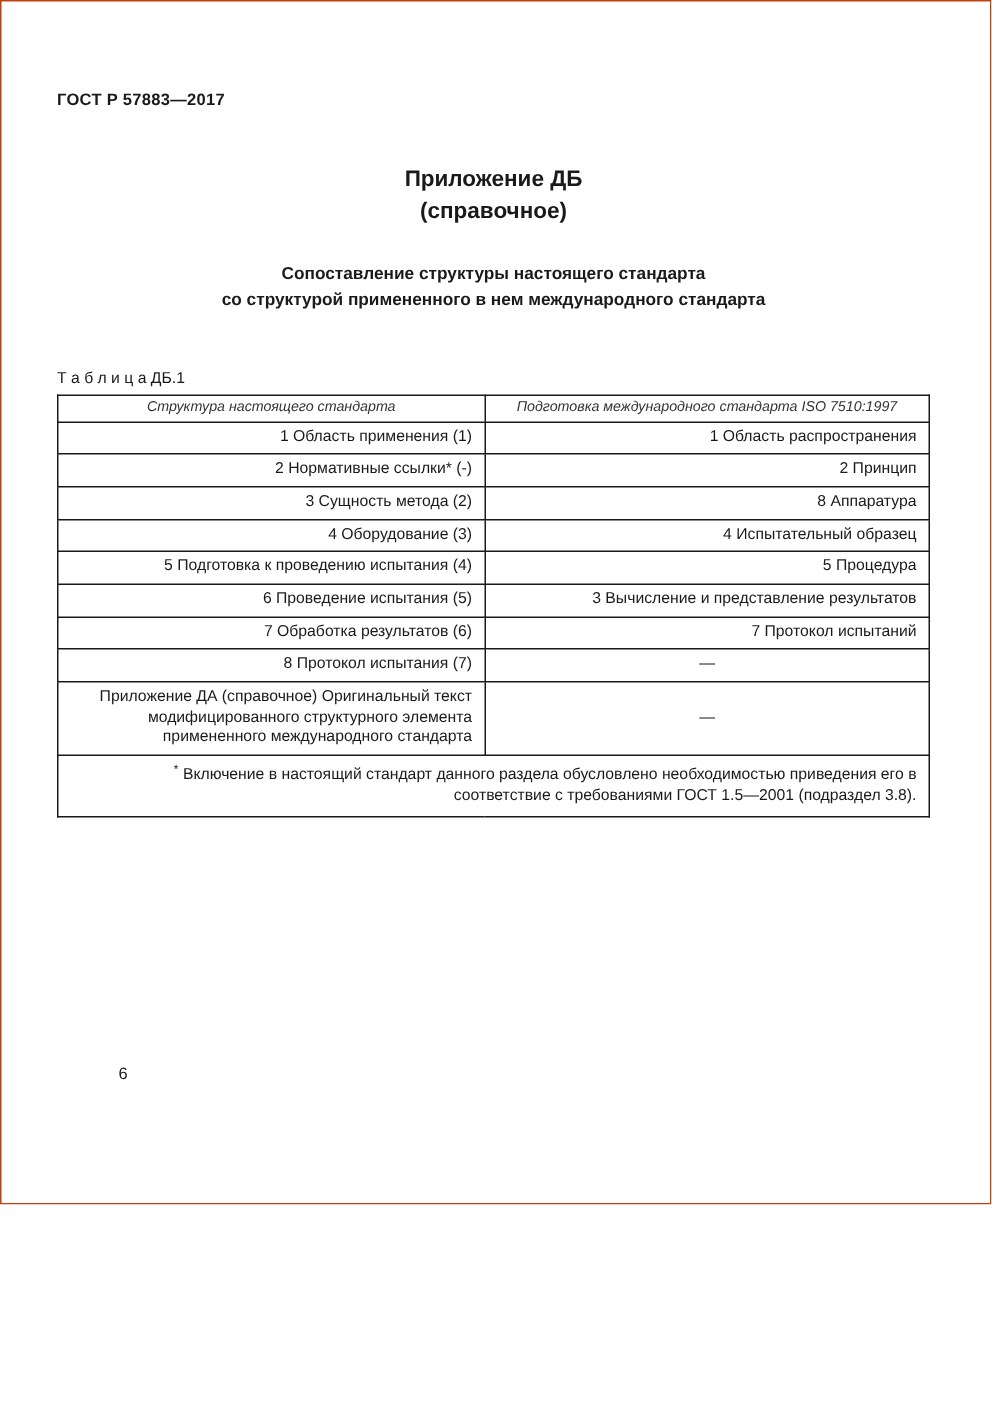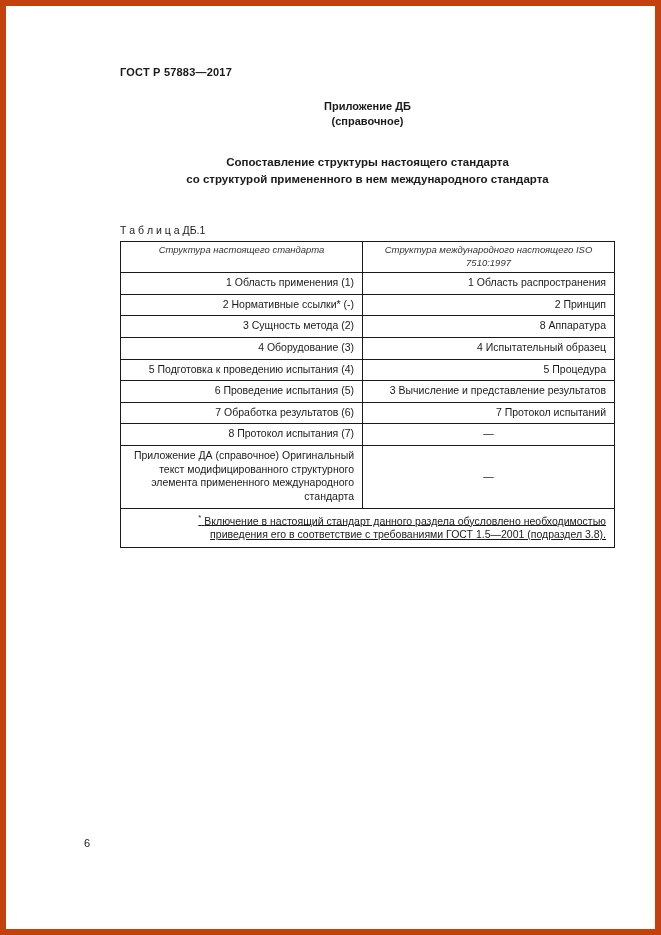--- a/index.html
+++ b/index.html
@@ -3,37 +3,37 @@
 <meta charset="utf-8">
 <style>
   * { margin: 0; padding: 0; box-sizing: border-box; }
   html, body { background: #ffffff; }
   body {
     font-family: "Liberation Sans", sans-serif;
     color: #1a1a1a;
   }
   .page {
     width: 661px;
-    height: 935px;
+    height: 803px;
     background: #ffffff;
-    border: 6px solid #c2410c;
+    border: 1px solid #c2410c;
     position: relative;
-    padding: 60px 40px 0 114px;
+    padding: 60px 40px 0 37px;
     overflow: hidden;
   }
   .doc-header {
     font-weight: bold;
     font-size: 11px;
     letter-spacing: 0.2px;
   }
   .appendix {
     text-align: center;
     font-weight: bold;
-    font-size: 11px;
-    margin-top: 21px;
+    font-size: 15px;
+    margin-top: 36px;
     line-height: 1.4;
   }
   .doc-title {
     text-align: center;
     font-weight: bold;
     font-size: 11.5px;
     margin-top: 24px;
     line-height: 1.5;
   }
   .table-caption {
@@ -62,21 +62,20 @@
     color: #333;
     font-style: italic;
   }
   table.cmp td.dash {
     text-align: center;
     vertical-align: middle;
   }
   table.cmp td.footnote {
     text-indent: 18px;
     padding: 4px 8px 6px 8px;
-    text-decoration: underline;
   }
   table.cmp td.footnote sup {
     font-size: 8px;
   }
   .page-number {
     position: absolute;
     left: 78px;
     bottom: 80px;
     font-size: 11px;
   }
@@ -101,21 +100,21 @@
   <div class="table-caption">Т а б л и ц а  ДБ.1</div>
 
   <table class="cmp">
     <colgroup>
       <col style="width:49%">
       <col style="width:51%">
     </colgroup>
     <thead>
       <tr>
         <th>Структура настоящего стандарта</th>
-        <th>Структура международного настоящего ISO 7510:1997</th>
+        <th>Подготовка международного стандарта ISO 7510:1997</th>
       </tr>
     </thead>
     <tbody>
 
     <tr>
           <td>1 Область применения (1)</td>
           <td>1 Область распространения</td>
         </tr>
         <tr>
           <td>2 Нормативные ссылки* (-)</td>

